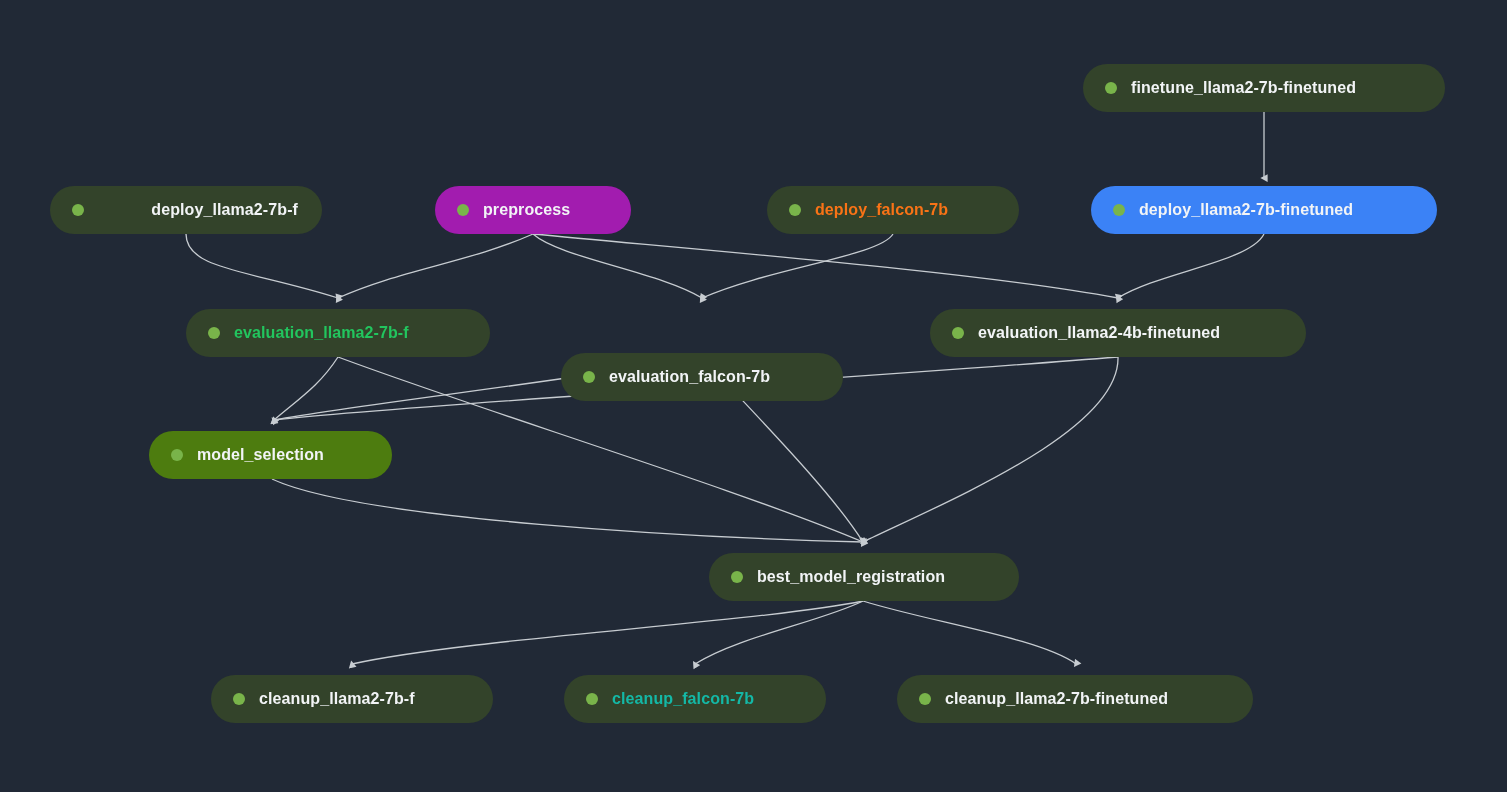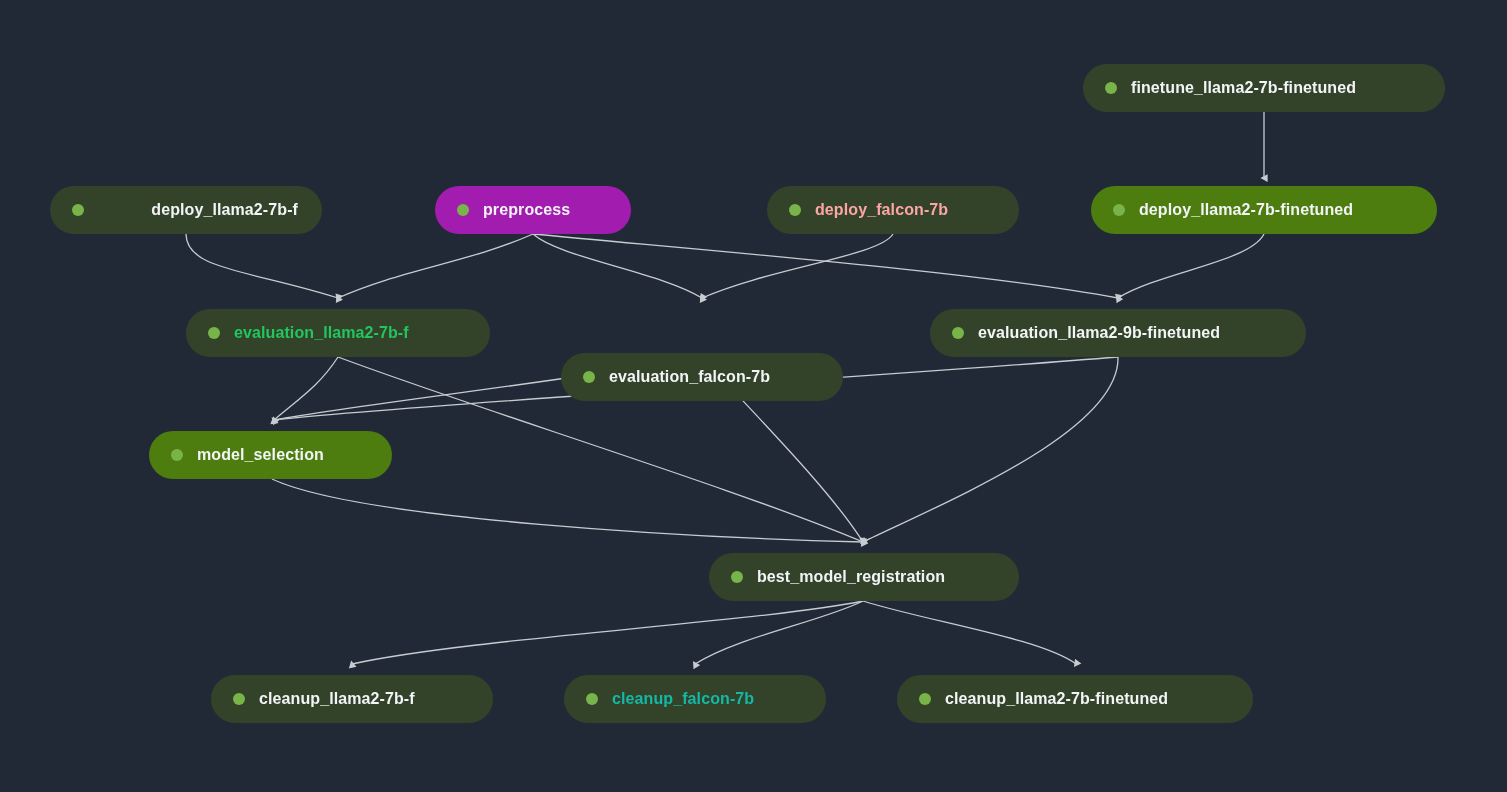--- a/index.html
+++ b/index.html
@@ -105,37 +105,37 @@
       <div class="node" style="left: 50px; top: 186px; width: 272px; background: rgb(51, 67, 42); justify-content: space-between;">
         <span class="node-status-dot" style="background: rgb(121, 180, 74);"></span>
         <span class="node-label" style="color: rgb(242, 244, 246);">deploy_llama2-7b-f</span>
       </div>
       <div class="node" style="left: 435px; top: 186px; width: 196px; background: #a21caf;">
         <span class="node-status-dot" style="background: rgb(121, 180, 74);"></span>
         <span class="node-label" style="color: rgb(242, 244, 246);">preprocess</span>
       </div>
       <div class="node" style="left: 767px; top: 186px; width: 252px; background: rgb(51, 67, 42);">
         <span class="node-status-dot" style="background: rgb(121, 180, 74);"></span>
-        <span class="node-label" style="color: #fca5a5;">deploy_falcon-7b</span>
+        <span class="node-label" style="color: #f97316;">deploy_falcon-7b</span>
       </div>
-      <div class="node" style="left: 1091px; top: 186px; width: 346px; background: #4d7c0f;">
+      <div class="node" style="left: 1091px; top: 186px; width: 346px; background: #3b82f6;">
         <span class="node-status-dot" style="background: rgb(121, 180, 74);"></span>
         <span class="node-label" style="color: rgb(242, 244, 246);">deploy_llama2-7b-finetuned</span>
       </div>
       <div class="node" style="left: 186px; top: 309px; width: 304px; background: rgb(51, 67, 42);">
         <span class="node-status-dot" style="background: rgb(121, 180, 74);"></span>
         <span class="node-label" style="color: #22c55e;">evaluation_llama2-7b-f</span>
       </div>
       <div class="node" style="left: 561px; top: 309px; width: 282px; background: rgb(51, 67, 42); margin-top: 44px;">
         <span class="node-status-dot" style="background: rgb(121, 180, 74);"></span>
         <span class="node-label" style="color: rgb(242, 244, 246);">evaluation_falcon-7b</span>
       </div>
       <div class="node" style="left: 930px; top: 309px; width: 376px; background: rgb(51, 67, 42);">
         <span class="node-status-dot" style="background: rgb(121, 180, 74);"></span>
-        <span class="node-label" style="color: rgb(242, 244, 246);">evaluation_llama2-9b-finetuned</span>
+        <span class="node-label" style="color: rgb(242, 244, 246);">evaluation_llama2-4b-finetuned</span>
       </div>
       <div class="node" style="left: 149px; top: 431px; width: 243px; background: #4d7c0f;">
         <span class="node-status-dot" style="background: rgb(121, 180, 74);"></span>
         <span class="node-label" style="color: rgb(242, 244, 246);">model_selection</span>
       </div>
       <div class="node" style="left: 709px; top: 553px; width: 310px; background: rgb(51, 67, 42);">
         <span class="node-status-dot" style="background: rgb(121, 180, 74);"></span>
         <span class="node-label" style="color: rgb(242, 244, 246);">best_model_registration</span>
       </div>
       <div class="node" style="left: 211px; top: 675px; width: 282px; background: rgb(51, 67, 42);">

